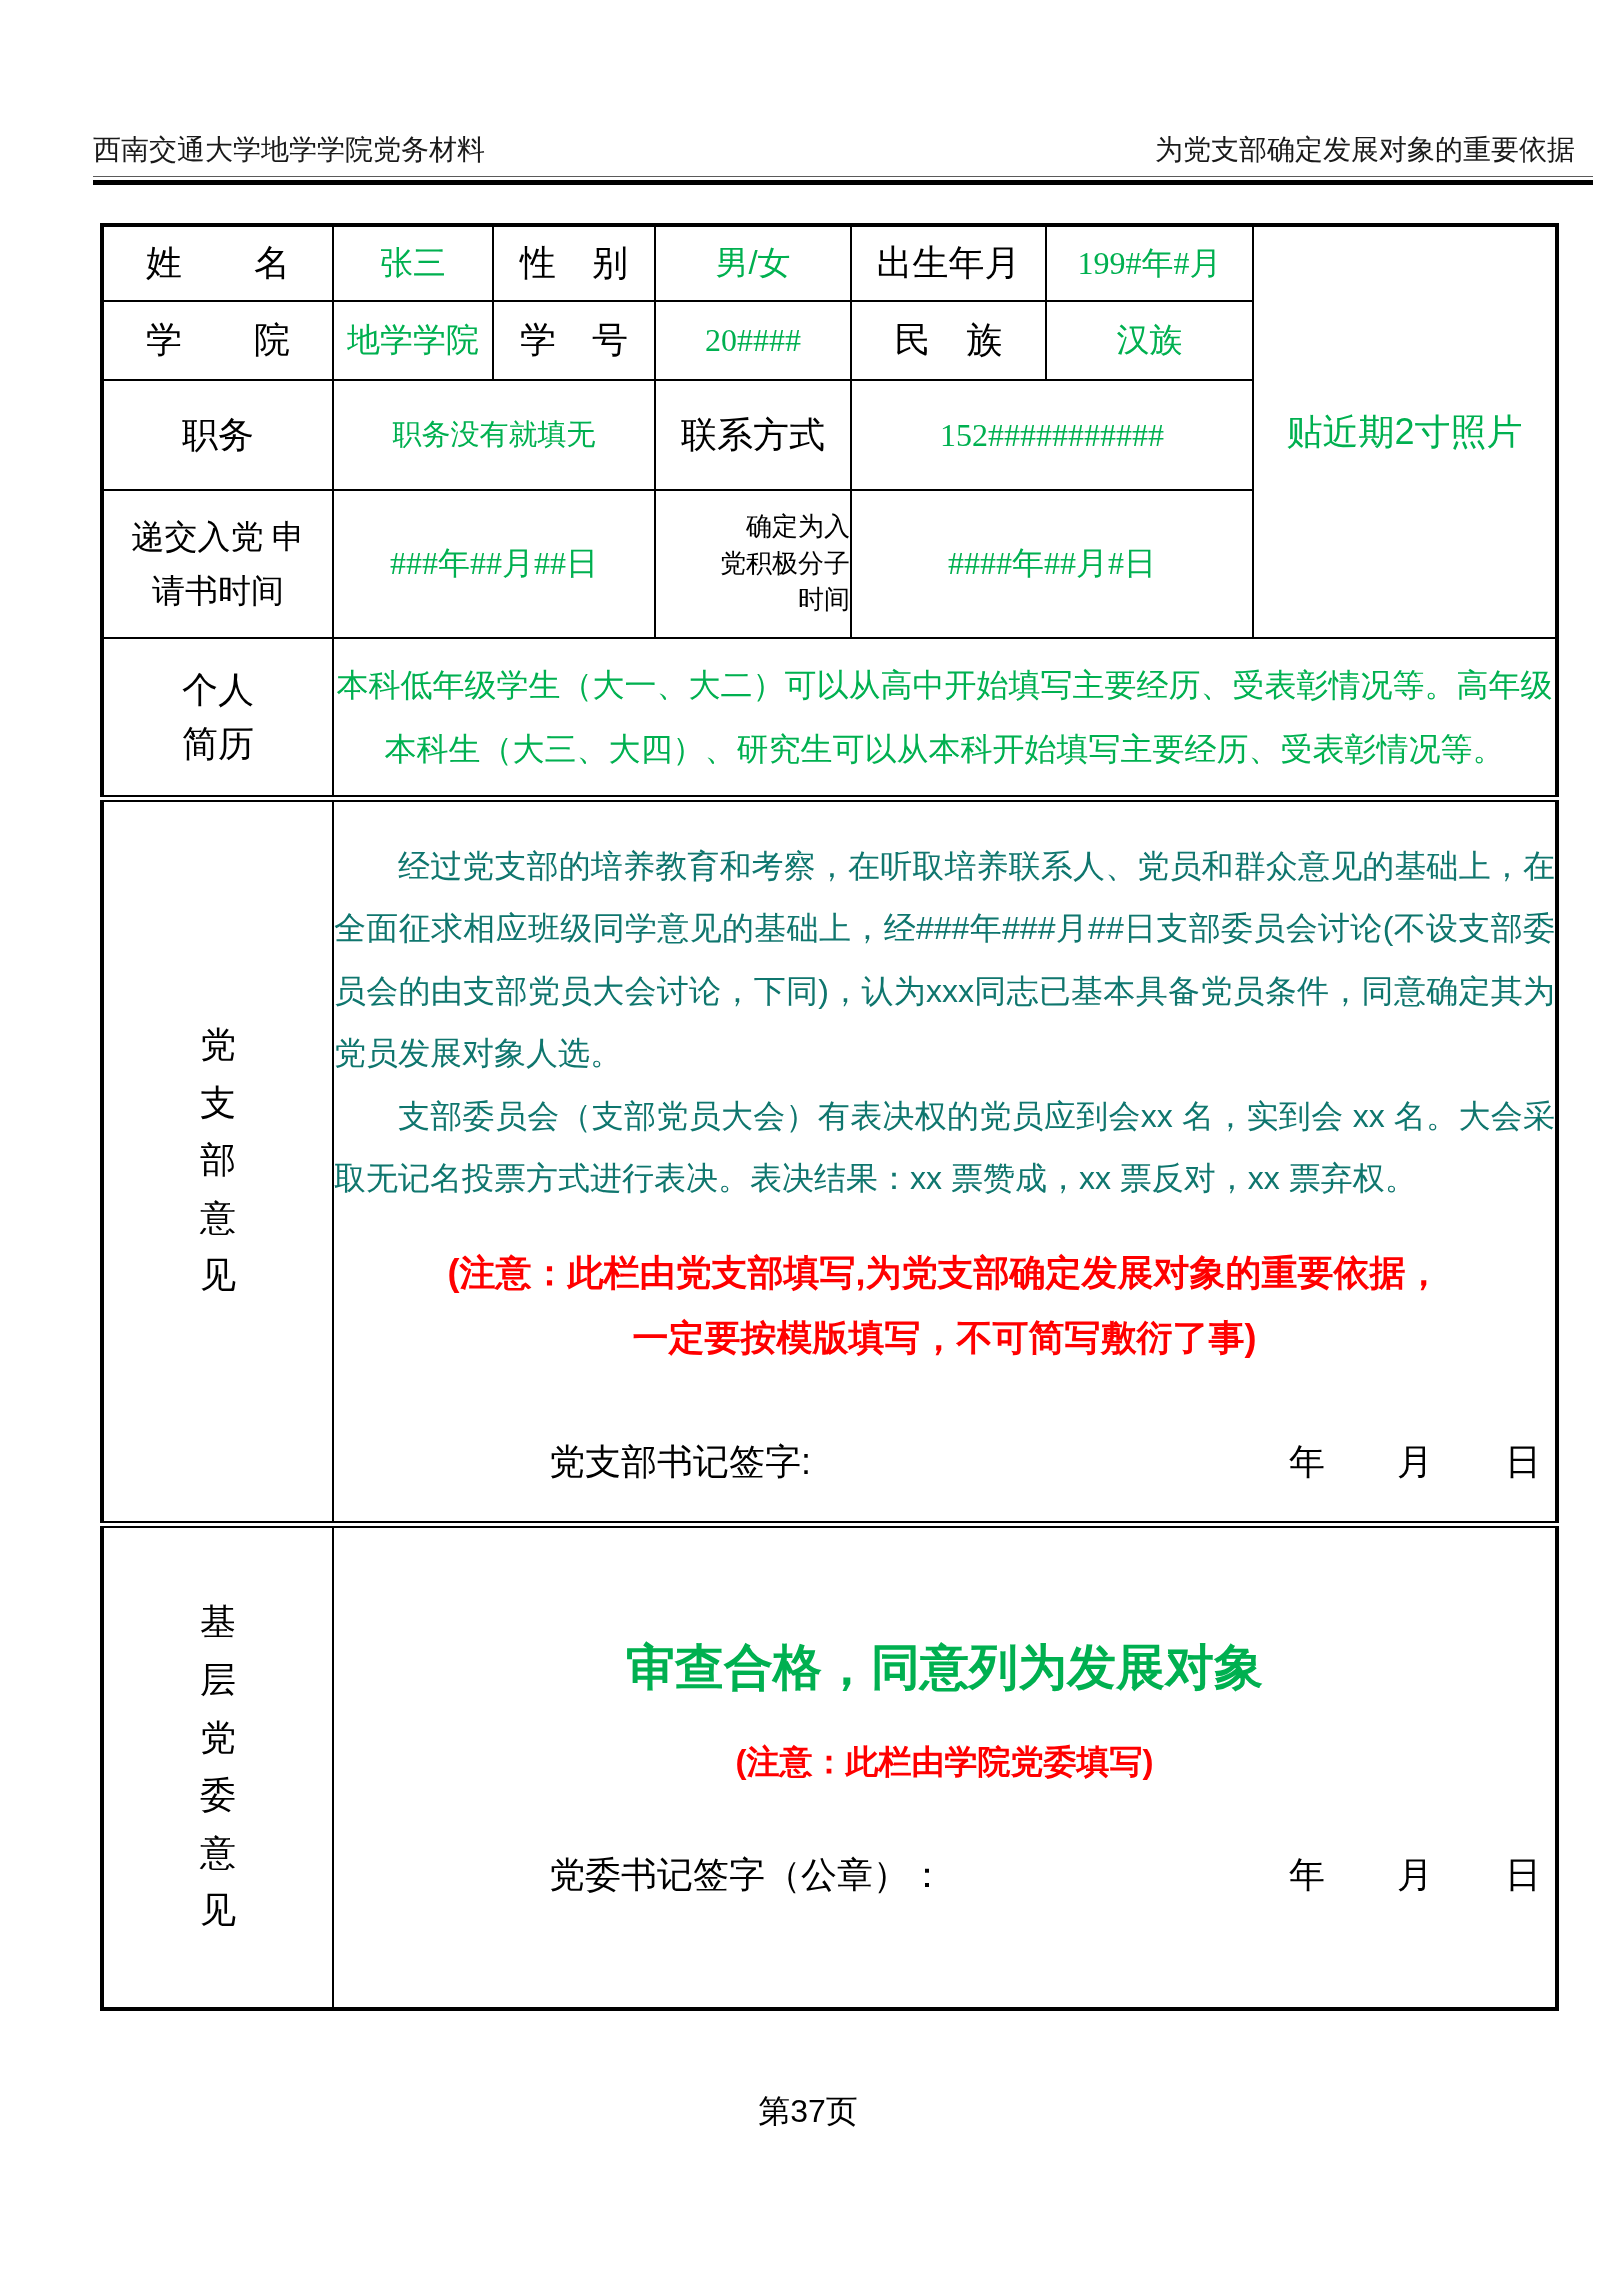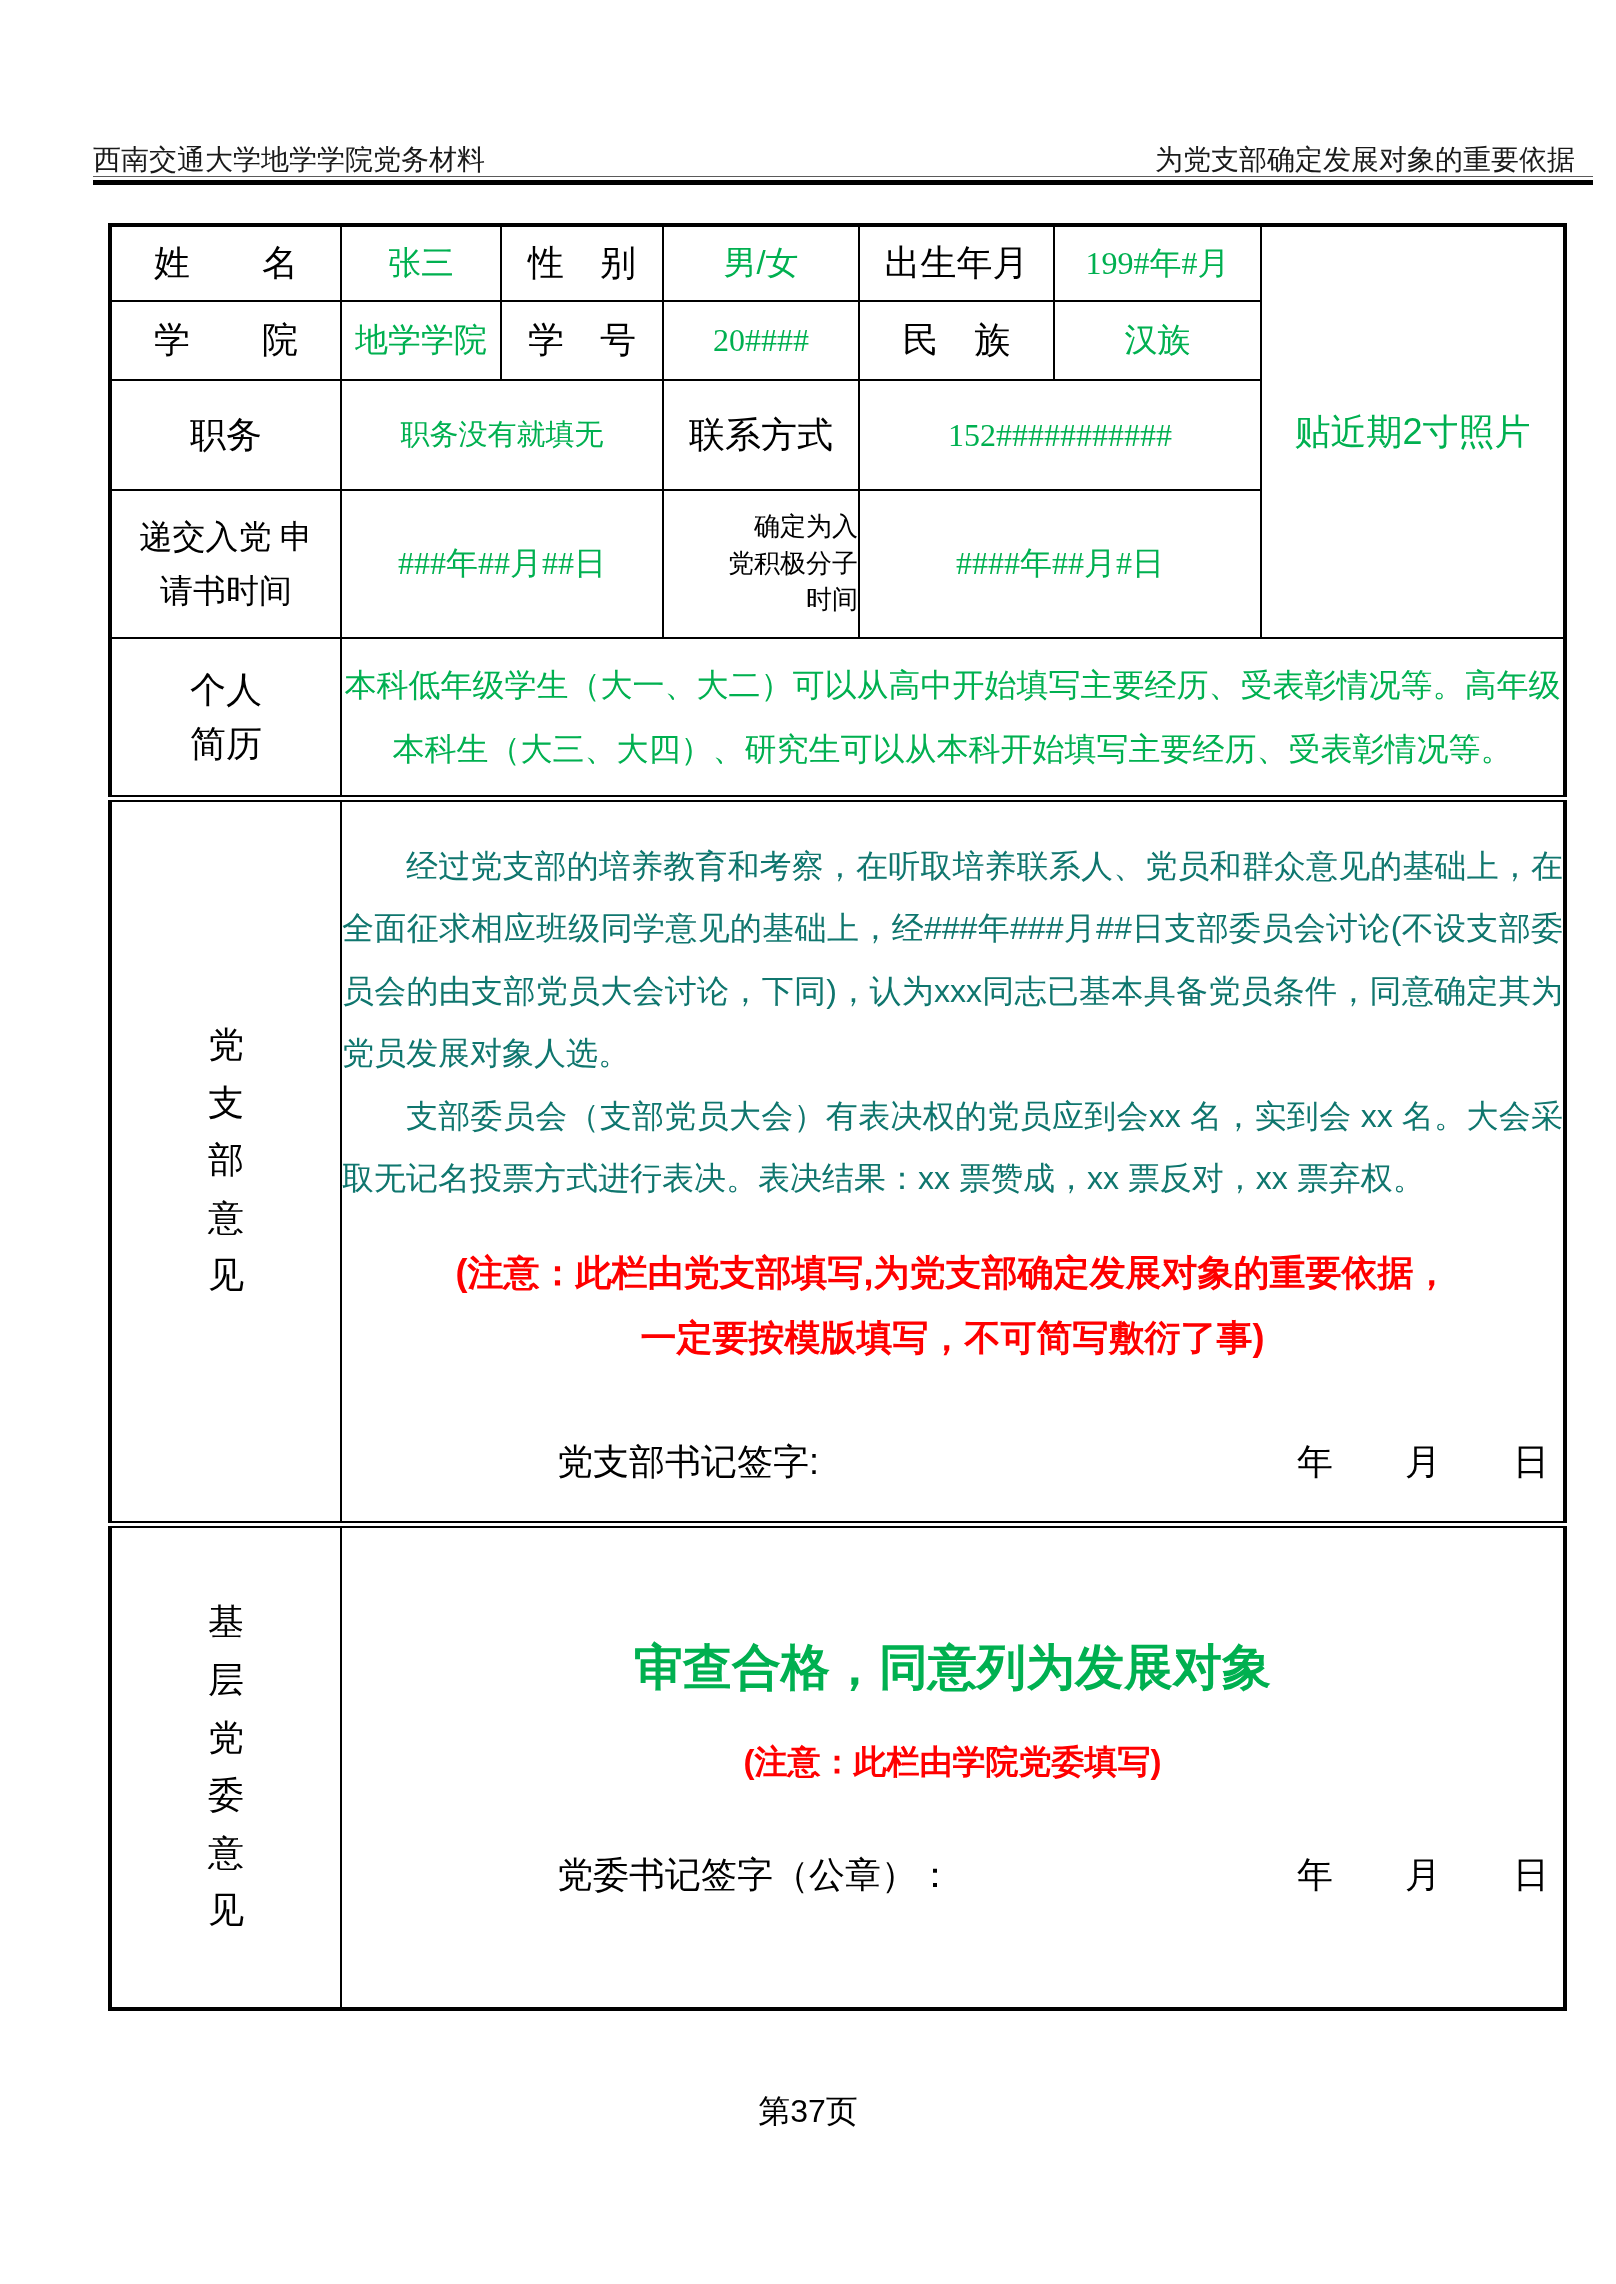--- a/index.html
+++ b/index.html
@@ -4,32 +4,32 @@
 <style>
   html, body { margin: 0; padding: 0; background: #ffffff; }
   body {
     width: 1616px; height: 2284px; position: relative; overflow: hidden;
     font-family: "Liberation Serif", "DejaVu Serif", serif; color: #000;
   }
   .page { position: relative; width: 1616px; height: 2284px; background: #fff; }
 
   
   .doc-header {
-    position: absolute; left: 93px; top: 141px; width: 1482px;
+    position: absolute; left: 93px; top: 131px; width: 1482px;
     display: flex; justify-content: space-between; align-items: baseline;
     font-size: 28px; color: #1a1a1a; gap: 12px;
   }
   .header-rule {
     position: absolute; left: 93px; top: 176px; width: 1500px; height: 3.2px;
     border-top: 1.6px solid #5a5a5a; border-bottom: 5.5px solid #000;
   }
 
   
   table.form {
-    position: absolute; left: 108px; top: 223px;
+    position: absolute; left: 100px; top: 223px;
     border-collapse: collapse; table-layout: fixed; width: 1455px;
     border: 4px solid #000;
   }
   table.form td { border: 2.4px solid #000; padding: 0; overflow: hidden; text-align: center; vertical-align: middle; }
   tr.r1 { height: 76px; }
   tr.r2 { height: 79px; }
   tr.r3 { height: 110px; }
   tr.r4 { height: 148px; }
   tr.r5 { height: 160px; }
   tr.r6 { height: 726px; }

